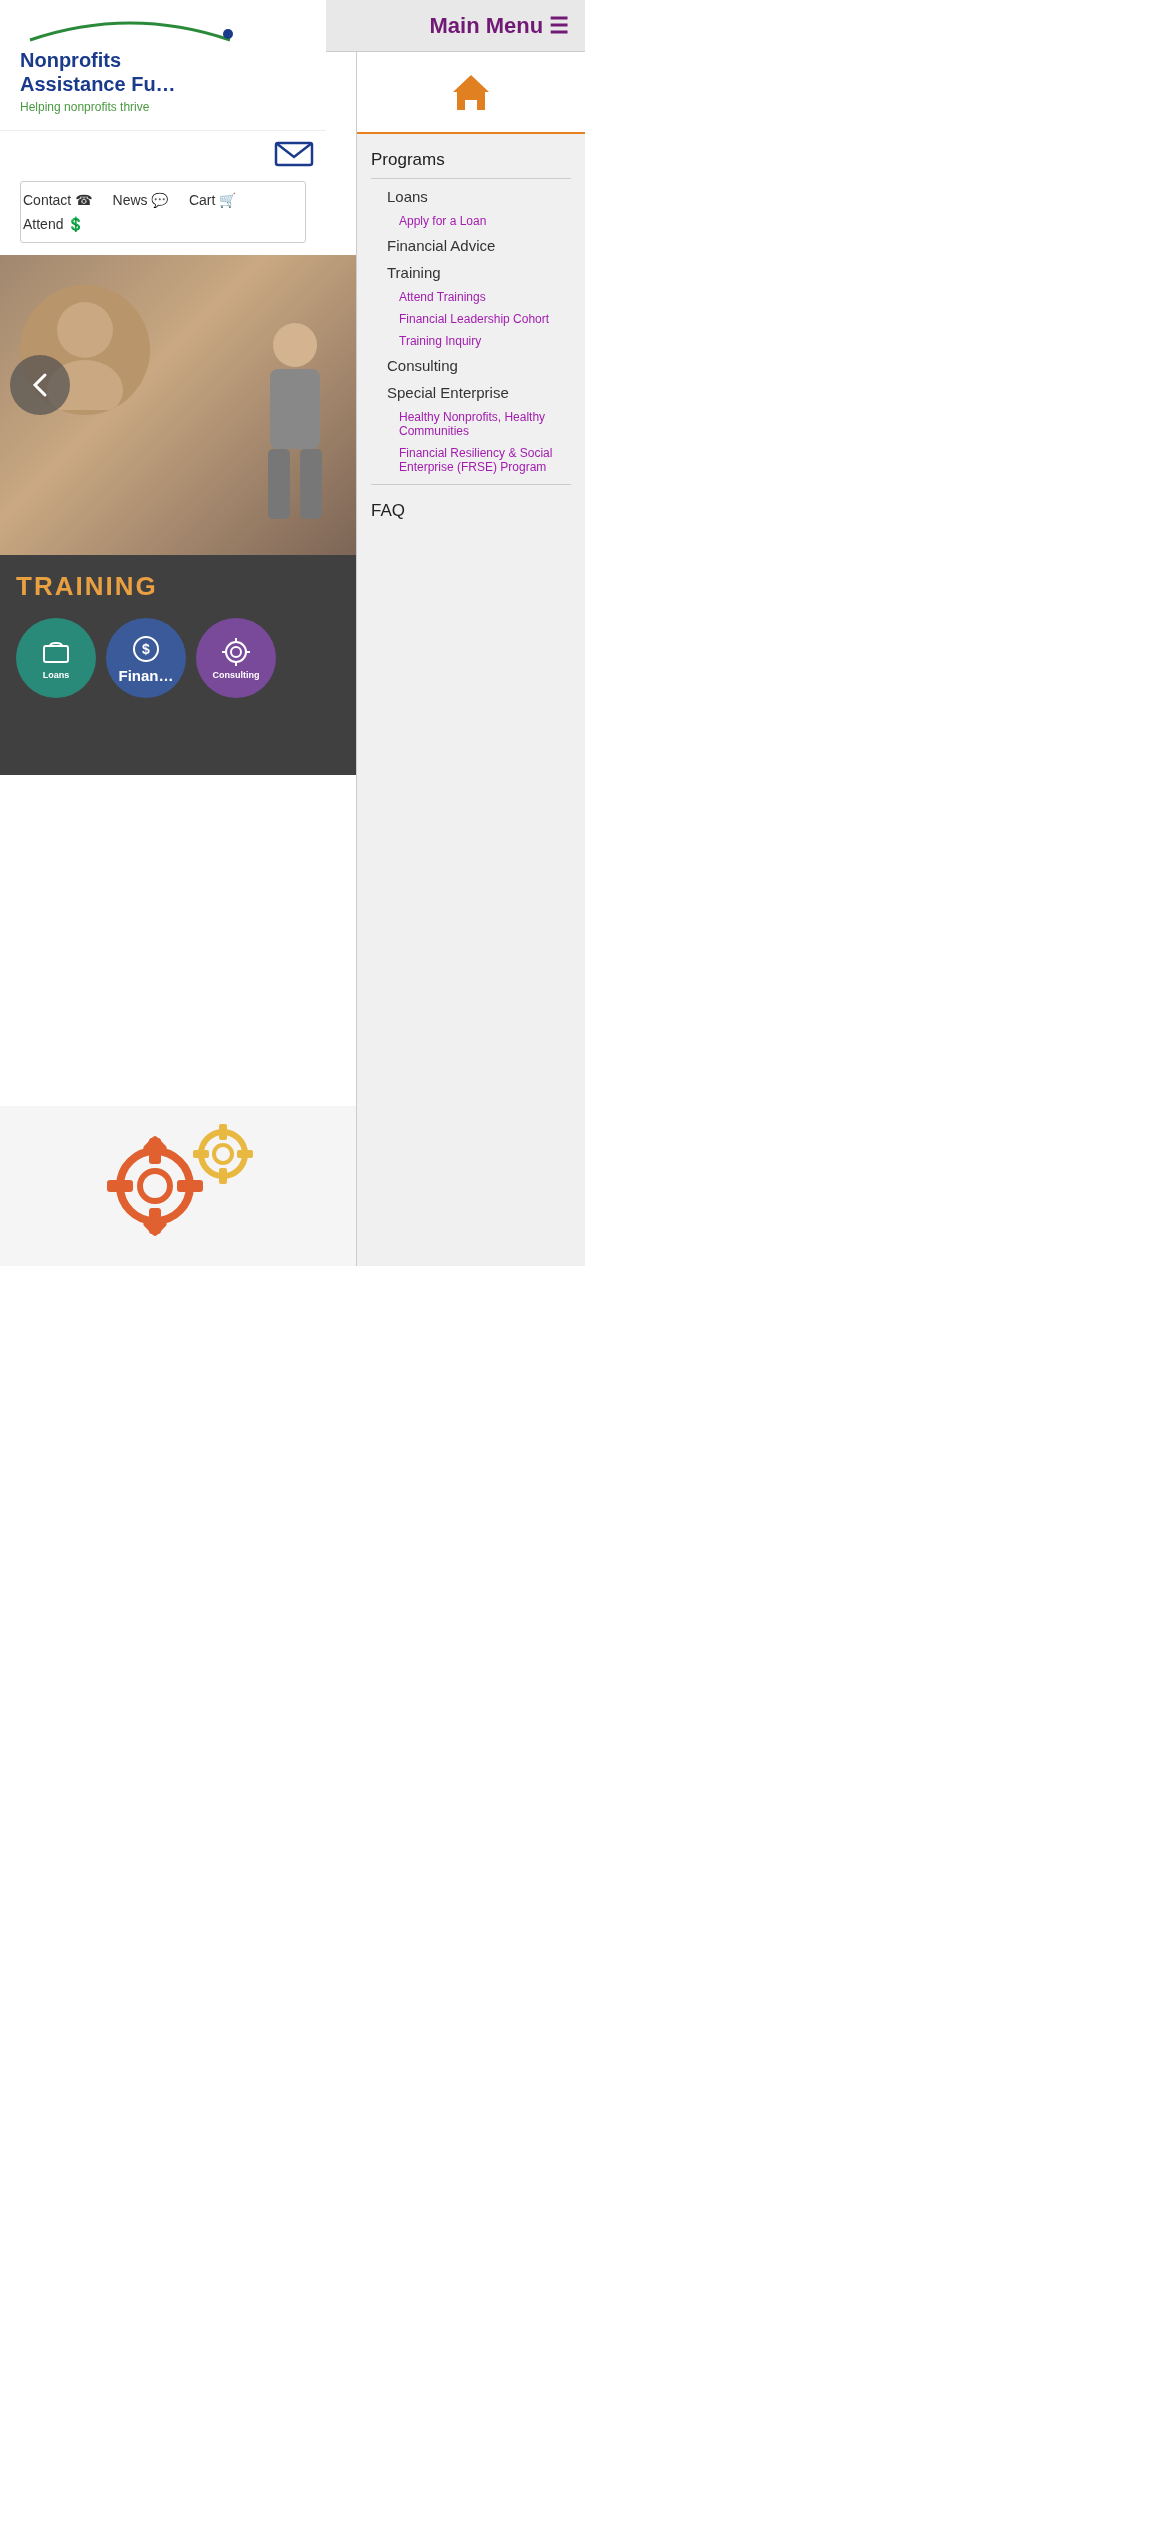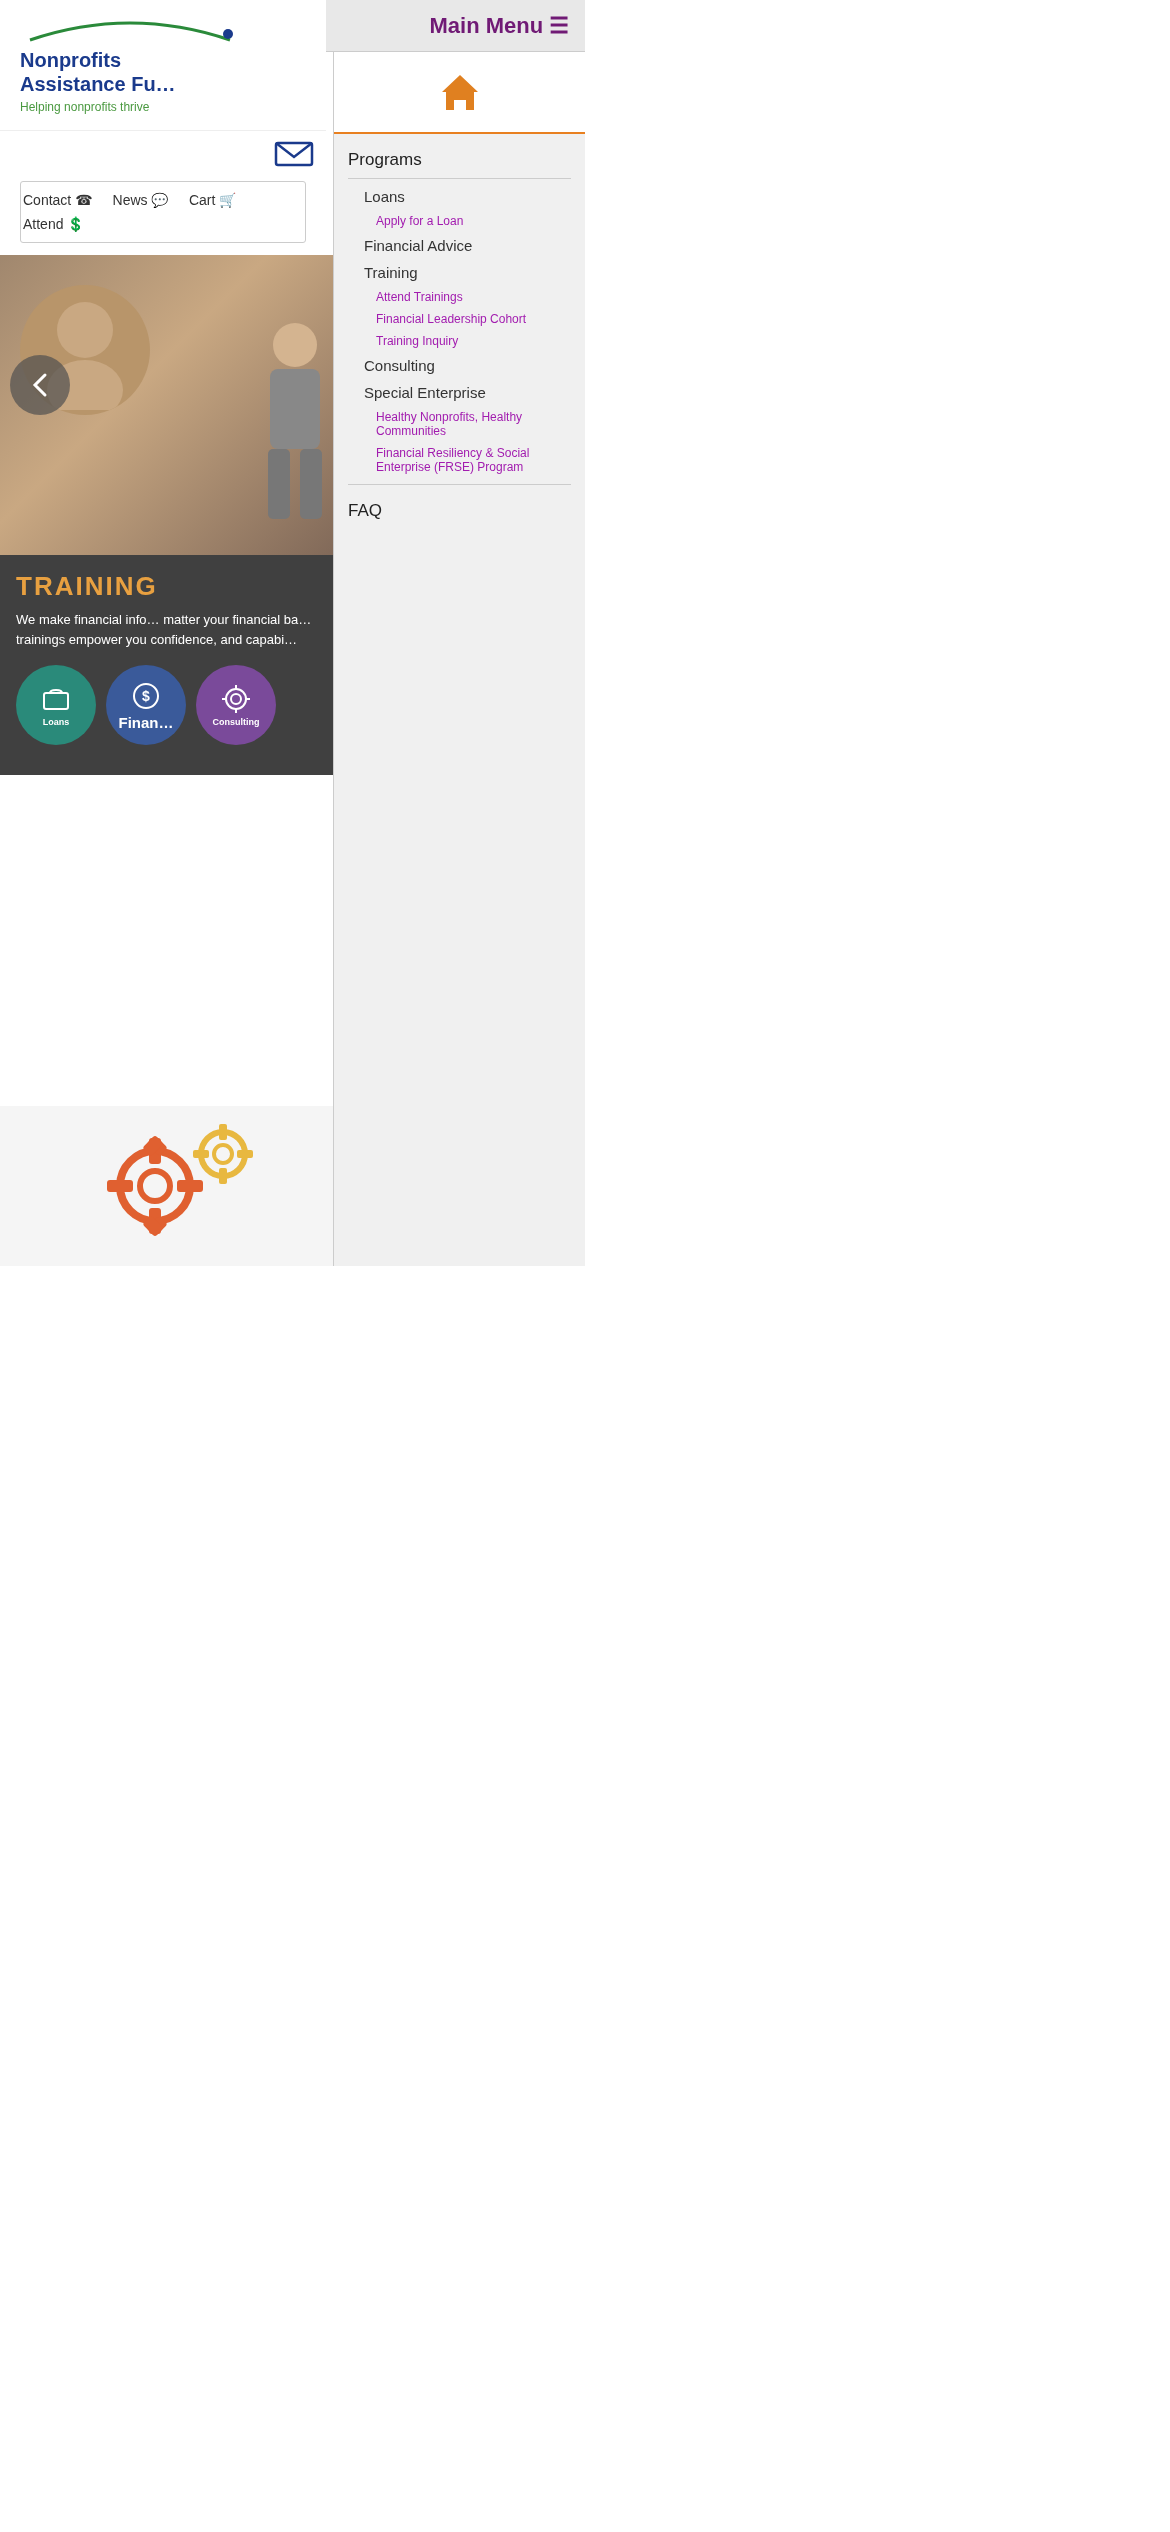--- a/index.html
+++ b/index.html
@@ -179,21 +179,21 @@
     }
     .circle-teal { background: #2a8a7a; }
     .circle-blue { background: #3a5a9a; }
     .circle-purple { background: #7a4a9a; }
 
     
     .right-menu {
       position: absolute;
       top: 52px;
       right: 0;
-      width: 252px;
+      width: 229px;
       background: #f0f0f0;
       min-height: 1220px;
       border-left: 1px solid #ccc;
       z-index: 20;
     }
 
     
     .menu-home-row {
       background: #fff;
       border-bottom: 2px solid #e88020;
@@ -335,23 +335,20 @@
     </div>
 
     <div class="slide-prev">
       <svg width="30" height="30" viewBox="0 0 30 30">
         <polyline points="20,5 10,15 20,25" fill="none" stroke="#fff" stroke-width="3" stroke-linecap="round"></polyline>
       </svg>
     </div>
 
     <div class="slide-overlay">
       <div class="slide-title">TRAINING</div>
-      <div class="slide-body">
-        We make financial info… matter your financial ba… trainings empower you confidence, and capabi…
-      </div>
 
       <div class="slide-icons">
         <div class="slide-icon-circle circle-teal">
           <svg width="32" height="32" viewBox="0 0 32 32" style="margin-bottom:2px">
             <rect x="4" y="10" width="24" height="16" rx="2" fill="none" stroke="#fff" stroke-width="2"></rect>
             <path d="M10,10 C10,6 22,6 22,10" fill="none" stroke="#fff" stroke-width="2"></path>
           </svg>
           <span style="font-size:9px;">Loans</span>
         </div>
         <div class="slide-icon-circle circle-blue">

